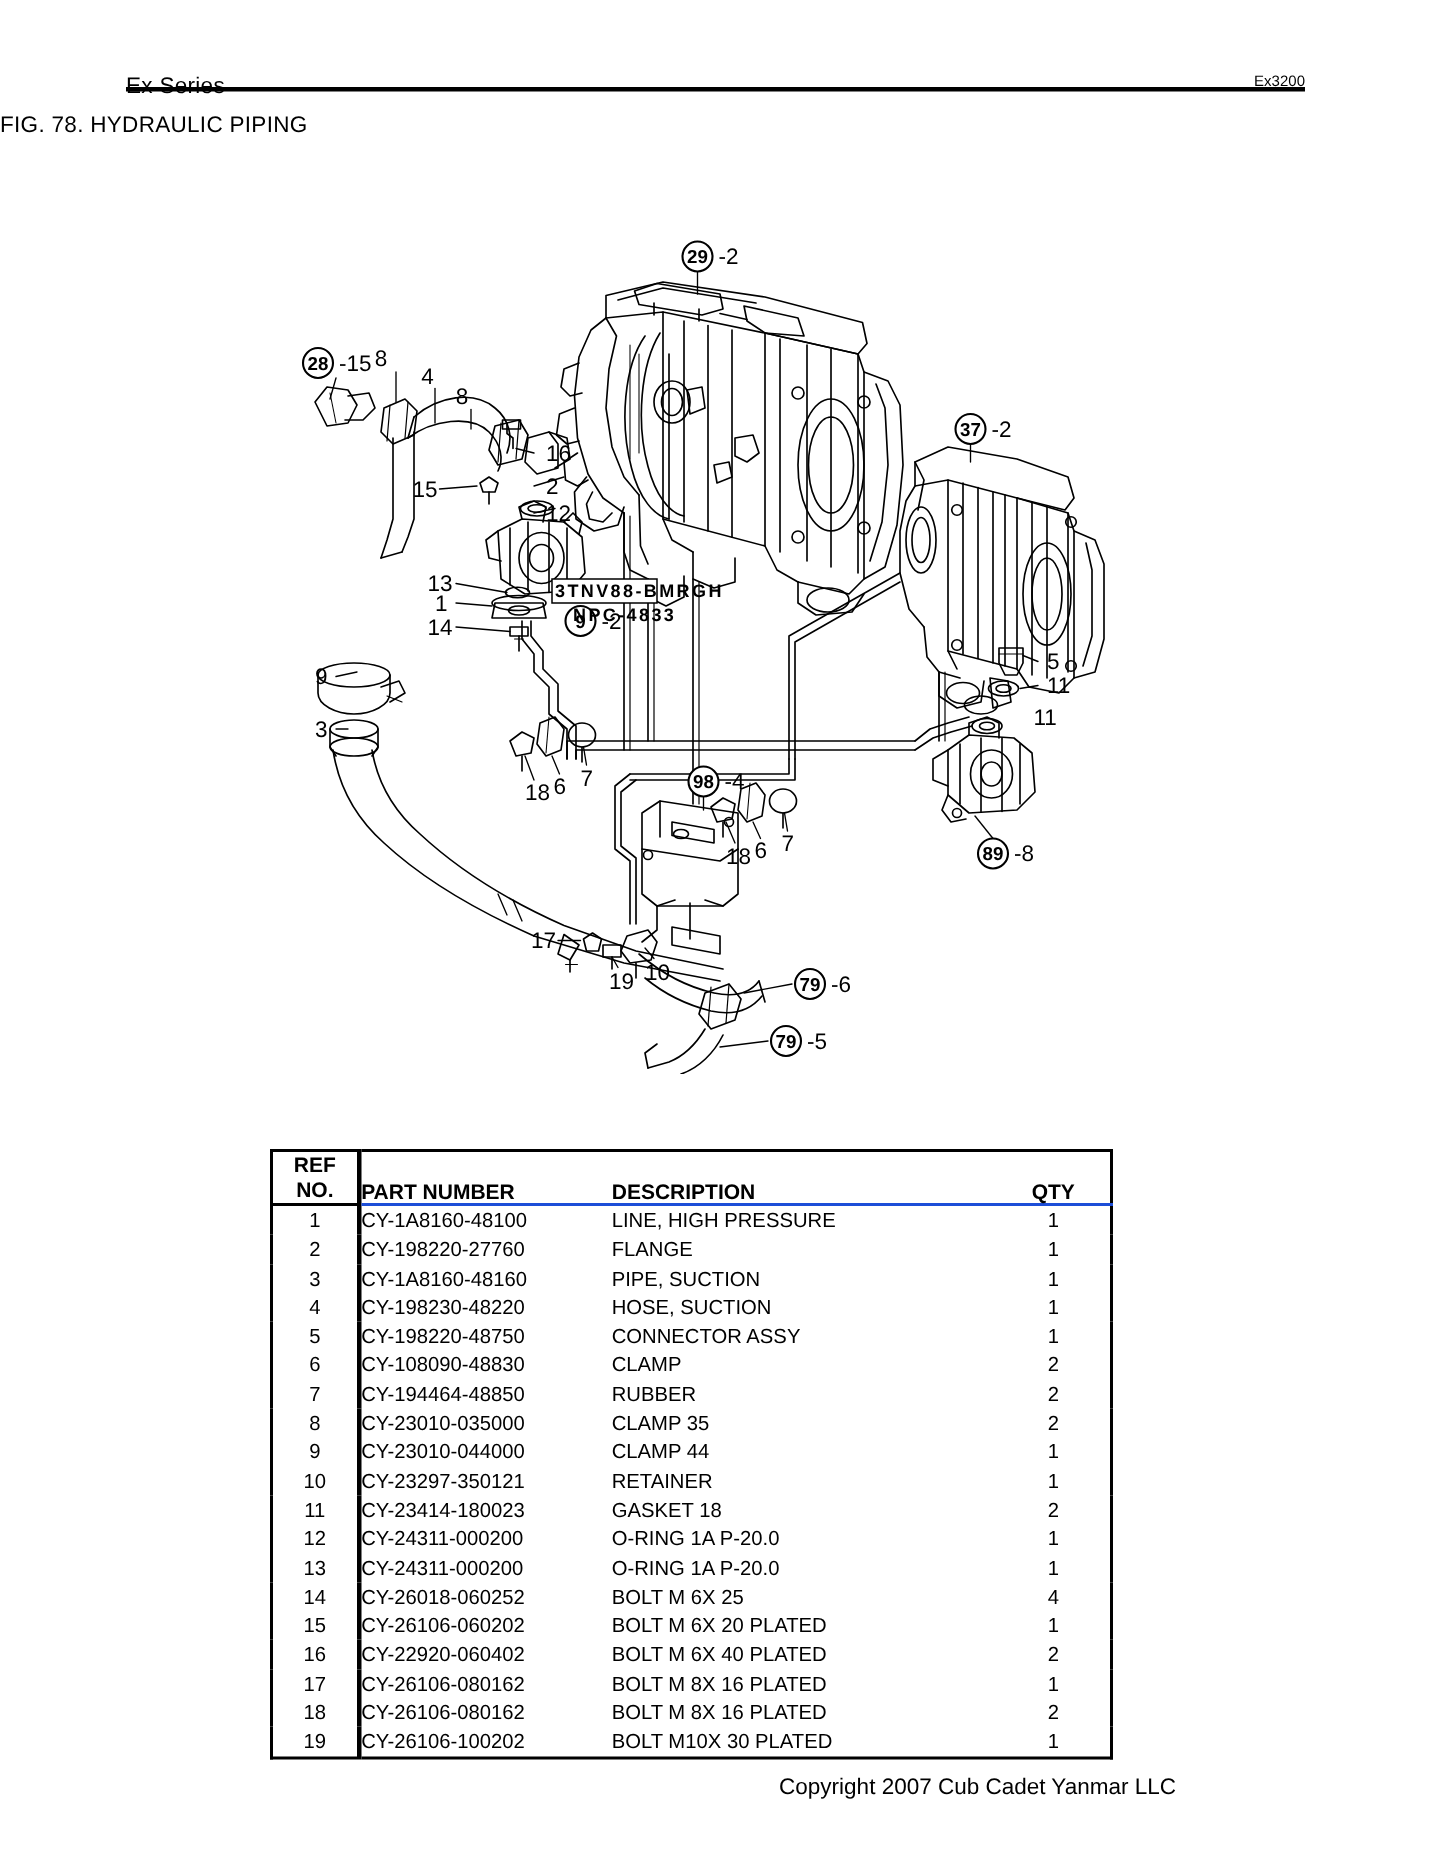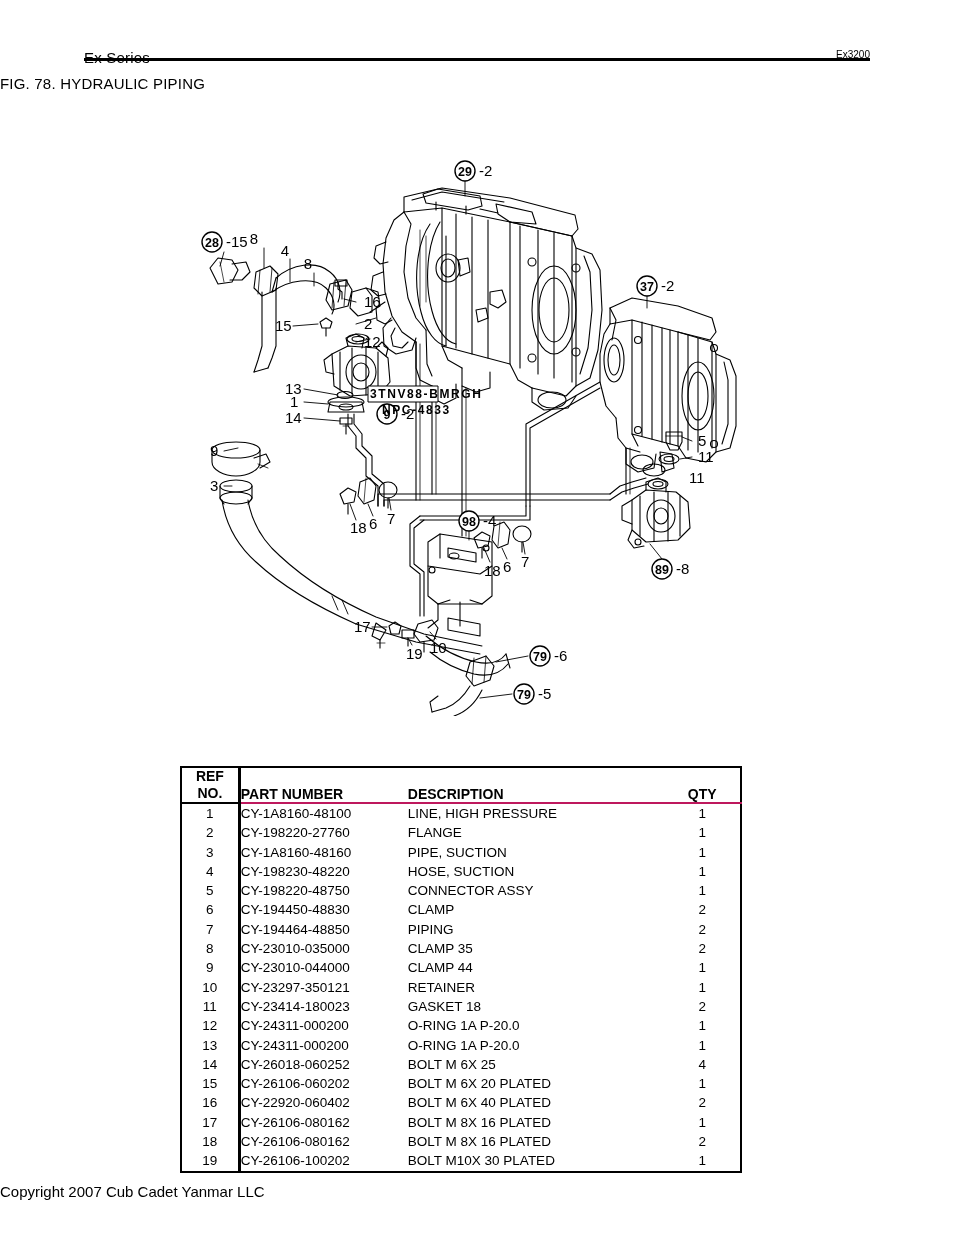--- a/index.html
+++ b/index.html
@@ -102,21 +102,21 @@
     border-right: 3px solid #000;
     border-bottom: 2px solid #000;
     font-weight: bold;
     text-align: center;
     line-height: 17px;
     padding: 3px 0 3px 0;
     vertical-align: middle;
     font-size: 14px;
   }
   th.pn-head, th.desc-head, th.qty-head {
-    border-bottom: 2px solid #be185d;
+    border-bottom: 2px solid #1d4ed8;
     font-weight: bold;
     vertical-align: bottom;
     padding-bottom: 4px;
     font-size: 14px;
   }
   th.pn-head {
     width: 168px;
     text-align: left;
     padding-left: 10px;
   }
@@ -153,21 +153,21 @@
     height: 19.3px;
     line-height: 19.3px;
   }
 
   
   #page-footer {
     position: absolute;
     left: 0;
     top: 1183px;
     width: 784px;
-    text-align: left;
+    text-align: right;
     font-size: 15px;
   }
 
   
   .cal-txt {
     font-family: "Liberation Sans", sans-serif;
     font-size: 15px;
     fill: #000;
   }
   .cal-num {
@@ -652,28 +652,28 @@
           <td class="qty-cell">1</td>
         </tr>
         <tr>
           <td class="ref-cell">5</td>
           <td class="pn-cell">CY-198220-48750</td>
           <td class="desc-cell">CONNECTOR ASSY</td>
           <td class="qty-cell">1</td>
         </tr>
         <tr>
           <td class="ref-cell">6</td>
-          <td class="pn-cell">CY-194450-48830</td>
+          <td class="pn-cell">CY-108090-48830</td>
           <td class="desc-cell">CLAMP</td>
           <td class="qty-cell">2</td>
         </tr>
         <tr>
           <td class="ref-cell">7</td>
           <td class="pn-cell">CY-194464-48850</td>
-          <td class="desc-cell">PIPING</td>
+          <td class="desc-cell">RUBBER</td>
           <td class="qty-cell">2</td>
         </tr>
         <tr>
           <td class="ref-cell">8</td>
           <td class="pn-cell">CY-23010-035000</td>
           <td class="desc-cell">CLAMP 35</td>
           <td class="qty-cell">2</td>
         </tr>
         <tr>
           <td class="ref-cell">9</td>

